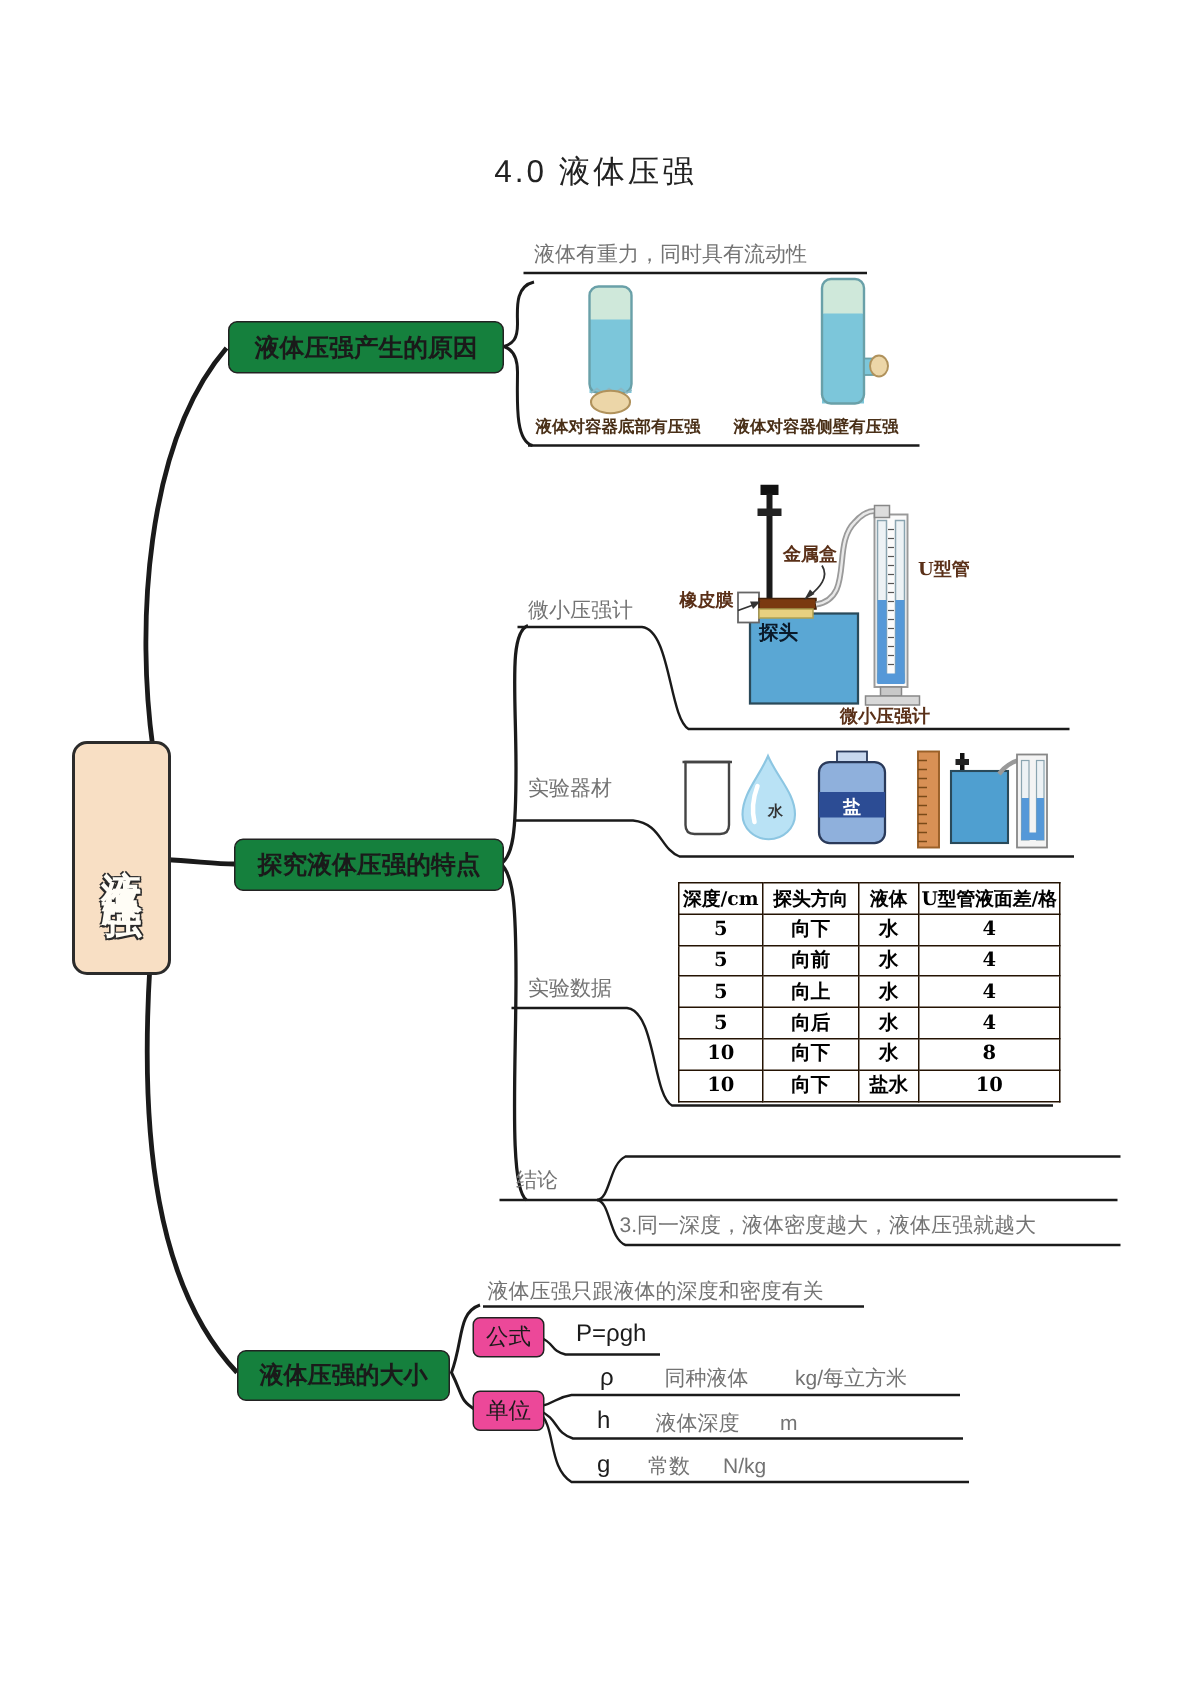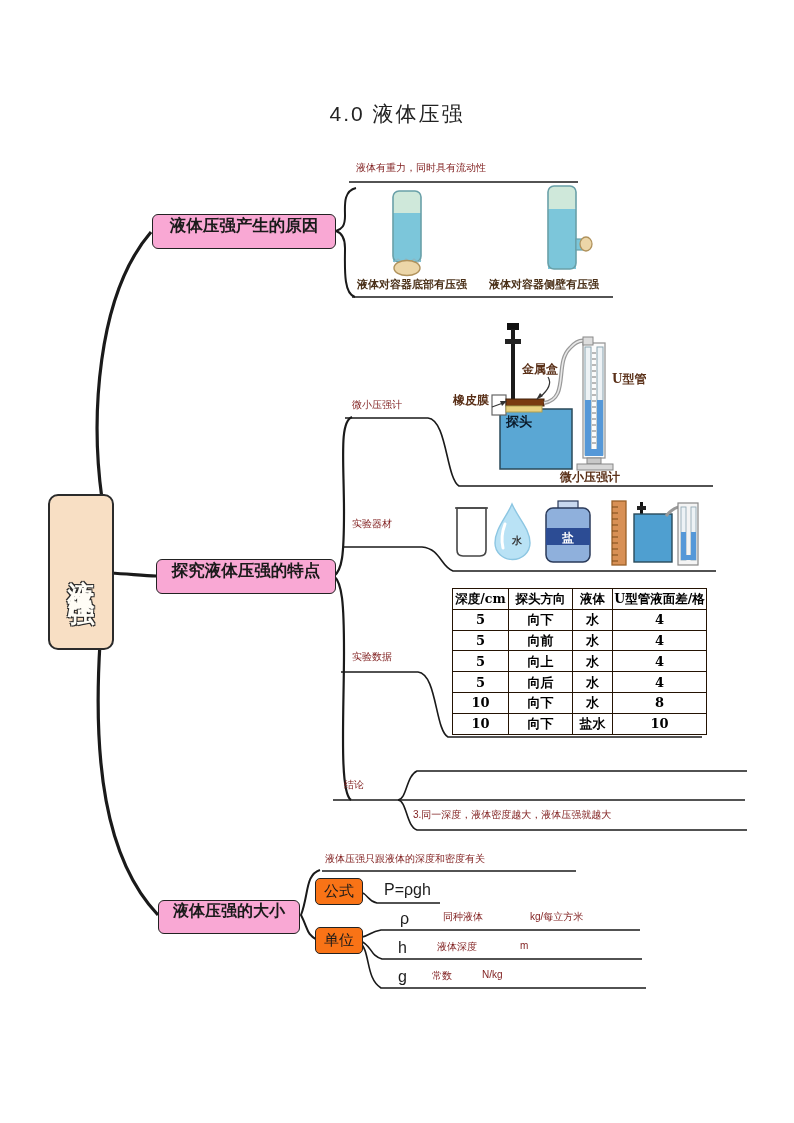--- a/index.html
+++ b/index.html
@@ -14,29 +14,29 @@
   #root-node{
     left:48px;top:494px;width:62px;height:152px;background:#F8DFC4;
     border:2px solid #2b2b2b;border-radius:10px;display:flex;align-items:center;justify-content:center;
   }
   #root-label{
     writing-mode:vertical-rl;text-orientation:upright;font-size:27px;font-weight:bold;letter-spacing:7px;
     color:#fffdf6;
     text-shadow:-1px -1px 0 #2b2b2b,1px -1px 0 #2b2b2b,-1px 1px 0 #2b2b2b,1px 1px 0 #2b2b2b;
   }
   .branch-box{
-    background:#f9a8d4;border:1.6px solid #222;border-radius:6px;
-    display:flex;justify-content:center;
+    background:#15803d;border:1.6px solid #222;border-radius:6px;
+    display:flex;align-items:center;justify-content:center;
     font-weight:bold;font-size:16.5px;white-space:nowrap;font-family:Liberation Mono, monospace;
   }
   .small-box{
-    background:#f97316;border:1.5px solid #222;border-radius:5px;
+    background:#ec4899;border:1.5px solid #222;border-radius:5px;
     display:flex;align-items:center;justify-content:center;font-size:15px;white-space:nowrap;
   }
-  .lbl{font-size:10px;white-space:nowrap;color:#7f1d1d;}
+  .lbl{font-size:14px;white-space:nowrap;color:#737373;}
   .kai{font-family:"DejaVu Serif", serif;font-weight:bold;color:#4a3018;font-size:11px;white-space:nowrap;}
   .formula{font-size:16px;white-space:nowrap;color:#1c1c1c;}
   #data-table{
     border-collapse:collapse;table-layout:fixed;
     font-family:"DejaVu Serif", serif;color:#000000;font-weight:bold;
   }
   #data-table td,#data-table th{
     border:1.7px solid #241303;text-align:center;vertical-align:middle;padding:0;
     height:19.8px;font-size:13px;line-height:1;
   }

